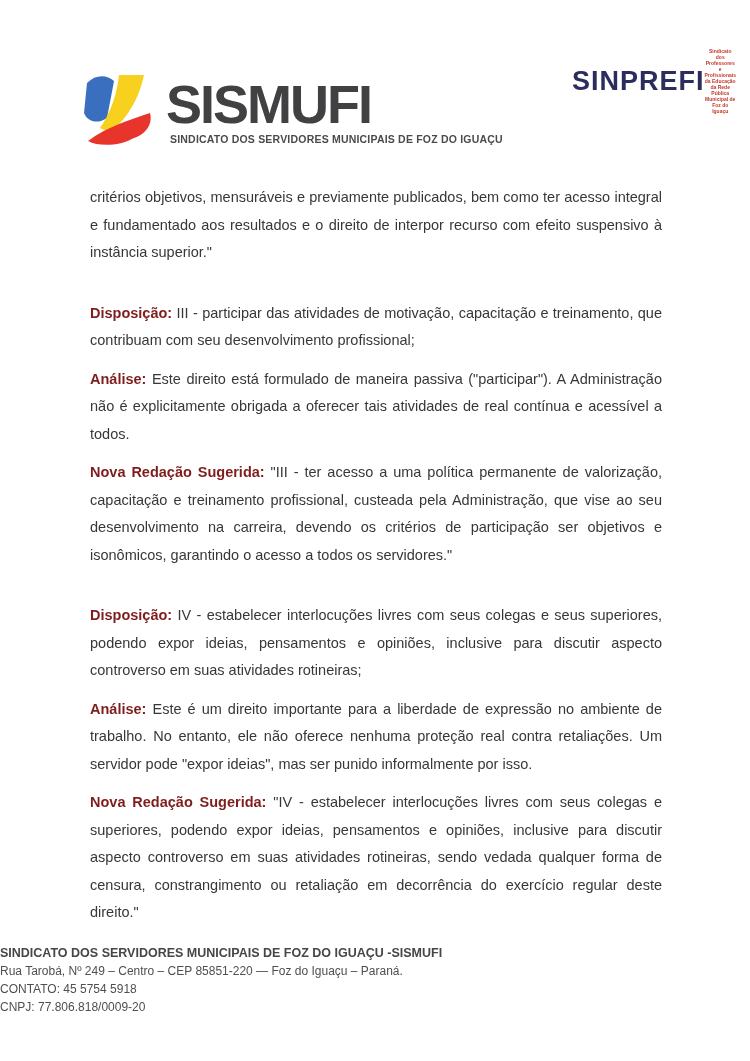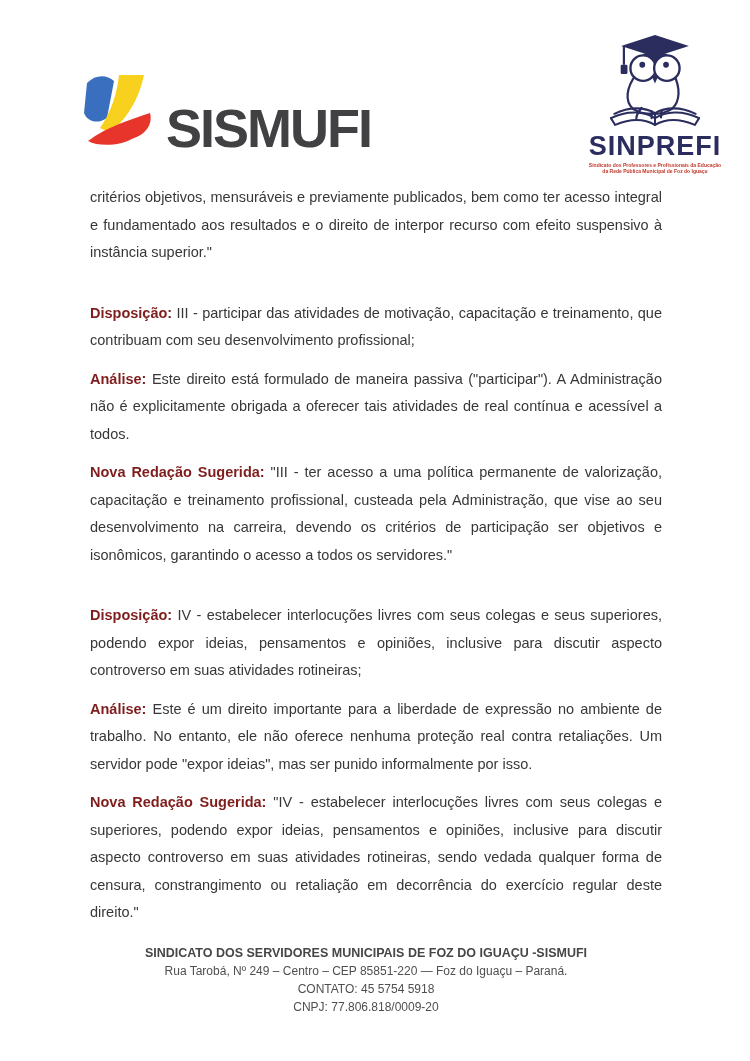--- a/index.html
+++ b/index.html
@@ -11,38 +11,38 @@
     font-family:"Liberation Sans", sans-serif;
     overflow:hidden;
     margin:0 auto;
   }
 
   
   .header { position:absolute; top:0; left:0; right:0; height:175px; }
 
   .logo-sismufi {
     position:absolute; left:80px; top:72px;
-    display:flex; align-items:flex-end;
+    display:flex; align-items:flex-start;
   }
   .sismufi-icon { width:80px; height:82px; flex:0 0 auto; }
   .sismufi-textcol { margin-left:6px; padding-top:6px; }
   .sismufi-name {
     font-size:54px; font-weight:bold; color:#414042;
     letter-spacing:-2px; line-height:52px;
     font-family:"Liberation Sans", sans-serif;
   }
   .sismufi-tagline {
     margin-top:3px; margin-left:4px;
     font-size:10.5px; font-weight:bold; color:#4a4a4c;
     letter-spacing:0.2px; white-space:nowrap;
   }
 
   .logo-sinprefi {
-    position:absolute; right:25px; top:30px; width:140px;
-    display:flex; flex-direction:column; align-items:center;
+    position:absolute; right:38px; top:30px; width:140px;
+    display:flex; flex-direction:row; align-items:center;
   }
   .sinprefi-owl { width:104px; height:100px; }
   .sinprefi-name {
     margin-top:2px;
     font-size:27px; font-weight:bold; color:#2b2d5e;
     letter-spacing:1px; line-height:28px;
   }
   .sinprefi-tagline {
     margin-top:2px; text-align:center;
     font-size:5px; line-height:6px; color:#c0392b; font-weight:bold;
@@ -54,40 +54,41 @@
     font-size:14.5px; line-height:27.5px; color:#373737;
     text-align:justify;
   }
   .content p { margin:11px; }
   .content p.gap { margin-top:33px; }
   .content strong { font-weight:bold; color:#7f1d1d; }
 
   
   .footer {
     position:absolute; top:944px; left:0; right:18px;
-    text-align:center; color:#4f4f4f;
+    text-align:left; color:#4f4f4f;
     font-size:12px; line-height:18px;
   }
   .footer .f-title { font-weight:bold; color:#464646; font-size:12.5px; }
 </style>
 </head>
 <body>
 
 <div class="page">
 
   <div class="header">
 
     <div class="logo-sismufi">
       <svg class="sismufi-icon" viewBox="0 0 80 82" xmlns="http://www.w3.org/2000/svg">
         <path d="M7 11 C16 2 27 3 34 9 L27 46 C17 53 7 49 4 41 Z" fill="#3a6fc0"></path>
         <path d="M39 3 L64 3 C60 22 51 43 30 61 L20 56 C31 40 37 22 39 3 Z" fill="#f7d11e"></path>
         <path d="M8 69 C28 54 50 48 70 41 C73 52 66 62 54 66 C40 74 19 75 8 69 Z" fill="#e8352c"></path>
       </svg>
       <div class="sismufi-textcol">
         <div class="sismufi-name">SISMUFI</div>
+        <div class="sismufi-tagline">SINDICATO DOS SERVIDORES MUNICIPAIS DE FOZ DO IGUAÇU</div>
       </div>
     </div>
 
     <div class="logo-sinprefi">
       <svg class="sinprefi-owl" viewBox="0 0 120 118" xmlns="http://www.w3.org/2000/svg">
 
         <g fill="#2b2d5e">
           <polygon points="60,6 100,19 60,32 20,19"></polygon>
           <path d="M46 28 L74 28 L72 40 C65 44 55 44 48 40 Z"></path>
           <rect x="22" y="19" width="2.6" height="22"></rect>

